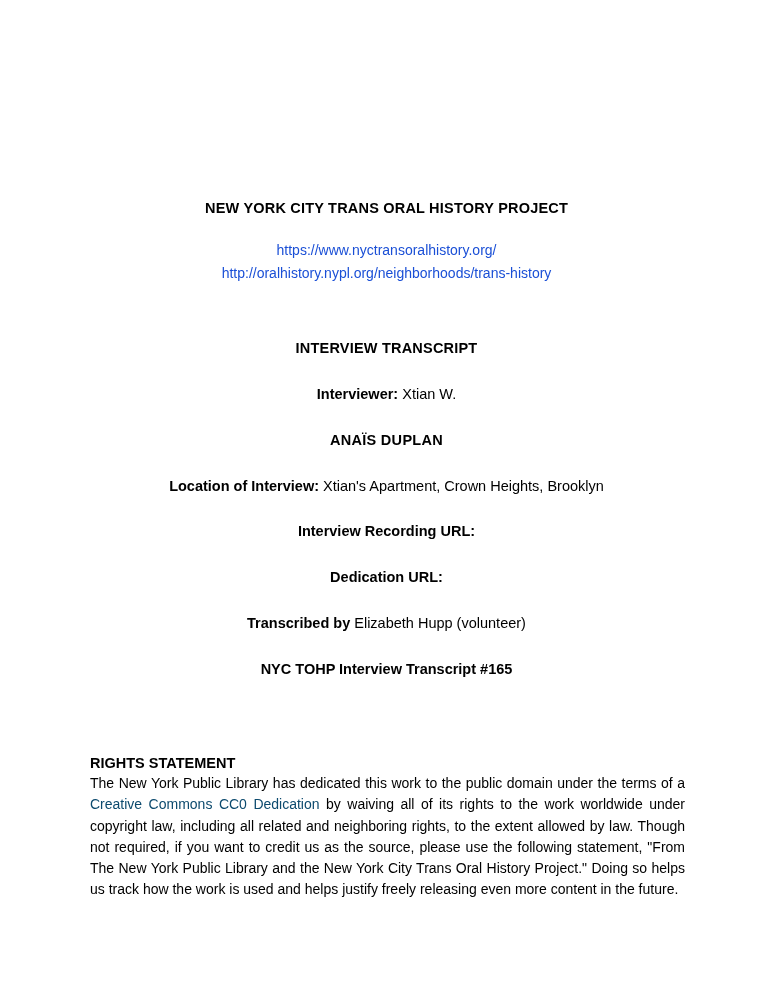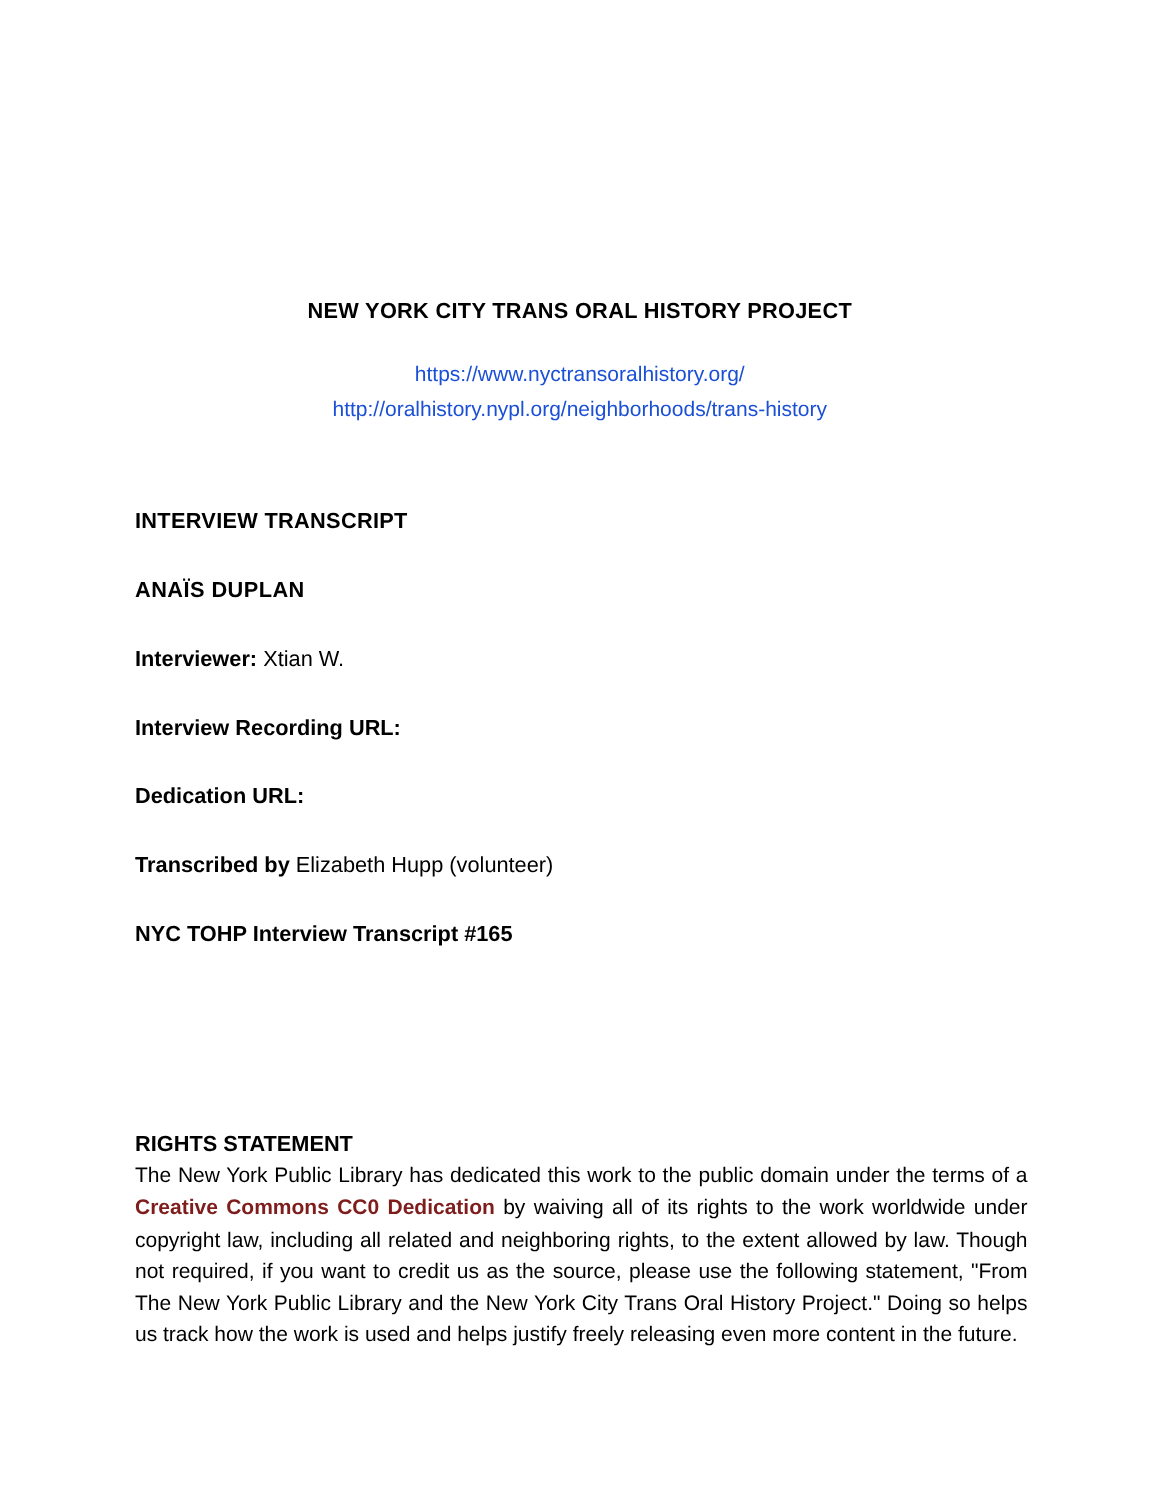--- a/index.html
+++ b/index.html
@@ -36,21 +36,21 @@
     line-height: 1.45;
   }
   .url-link {
     color: #1a4fd6;
     font-size: 14px;
   }
   .section-gap-lg {
     height: 30px;
   }
   .centered-line {
-    text-align: left;
+    text-align: center;
     font-size: 14.5px;
     margin-top: 24px;
     line-height: 1.5;
   }
   .bold {
     font-weight: bold;
   }
   .interview-transcript {
     font-weight: bold;
     font-size: 14.5px;
@@ -84,23 +84,22 @@
     font-weight: bold;
     font-size: 14.5px;
     margin-bottom: 2px;
   }
   .rights-body {
     font-size: 14px;
     line-height: 1.52;
     text-align: justify;
   }
   .cc-link {
-    color: #7f1d1d;
+    color: #0c4a6e;
     text-decoration: none;
-    font-weight: bold;
   }
   a {
     cursor: pointer;
   }
 </style>
 </head>
 <body>
 
 <div class="page">
 
@@ -112,29 +111,33 @@
       <a class="url-link">http://oralhistory.nypl.org/neighborhoods/trans-history</a>
     </div>
 
     <div class="section-gap-lg"></div>
 
     <div class="centered-line">
       <span class="interview-transcript">INTERVIEW TRANSCRIPT</span>
     </div>
 
     <div class="centered-line">
-      <span class="subject-name">ANAÏS DUPLAN</span>
-    </div>
-
-    <div class="centered-line">
       <span class="bold">Interviewer:</span>
       <span>Xtian W.</span>
     </div>
 
+    <div class="centered-line">
+      <span class="subject-name">ANAÏS DUPLAN</span>
+    </div>
 
+
+    <div class="centered-line">
+      <span class="bold">Location of Interview:</span>
+      <span>Xtian's Apartment, Crown Heights, Brooklyn</span>
+    </div>
 
     <div class="centered-line">
       <div class="rec-url-label">Interview Recording URL:</div>
     </div>
 
     <div class="centered-line">
       <div class="rec-url-label">Dedication URL:</div>
     </div>
 
     <div class="centered-line">

